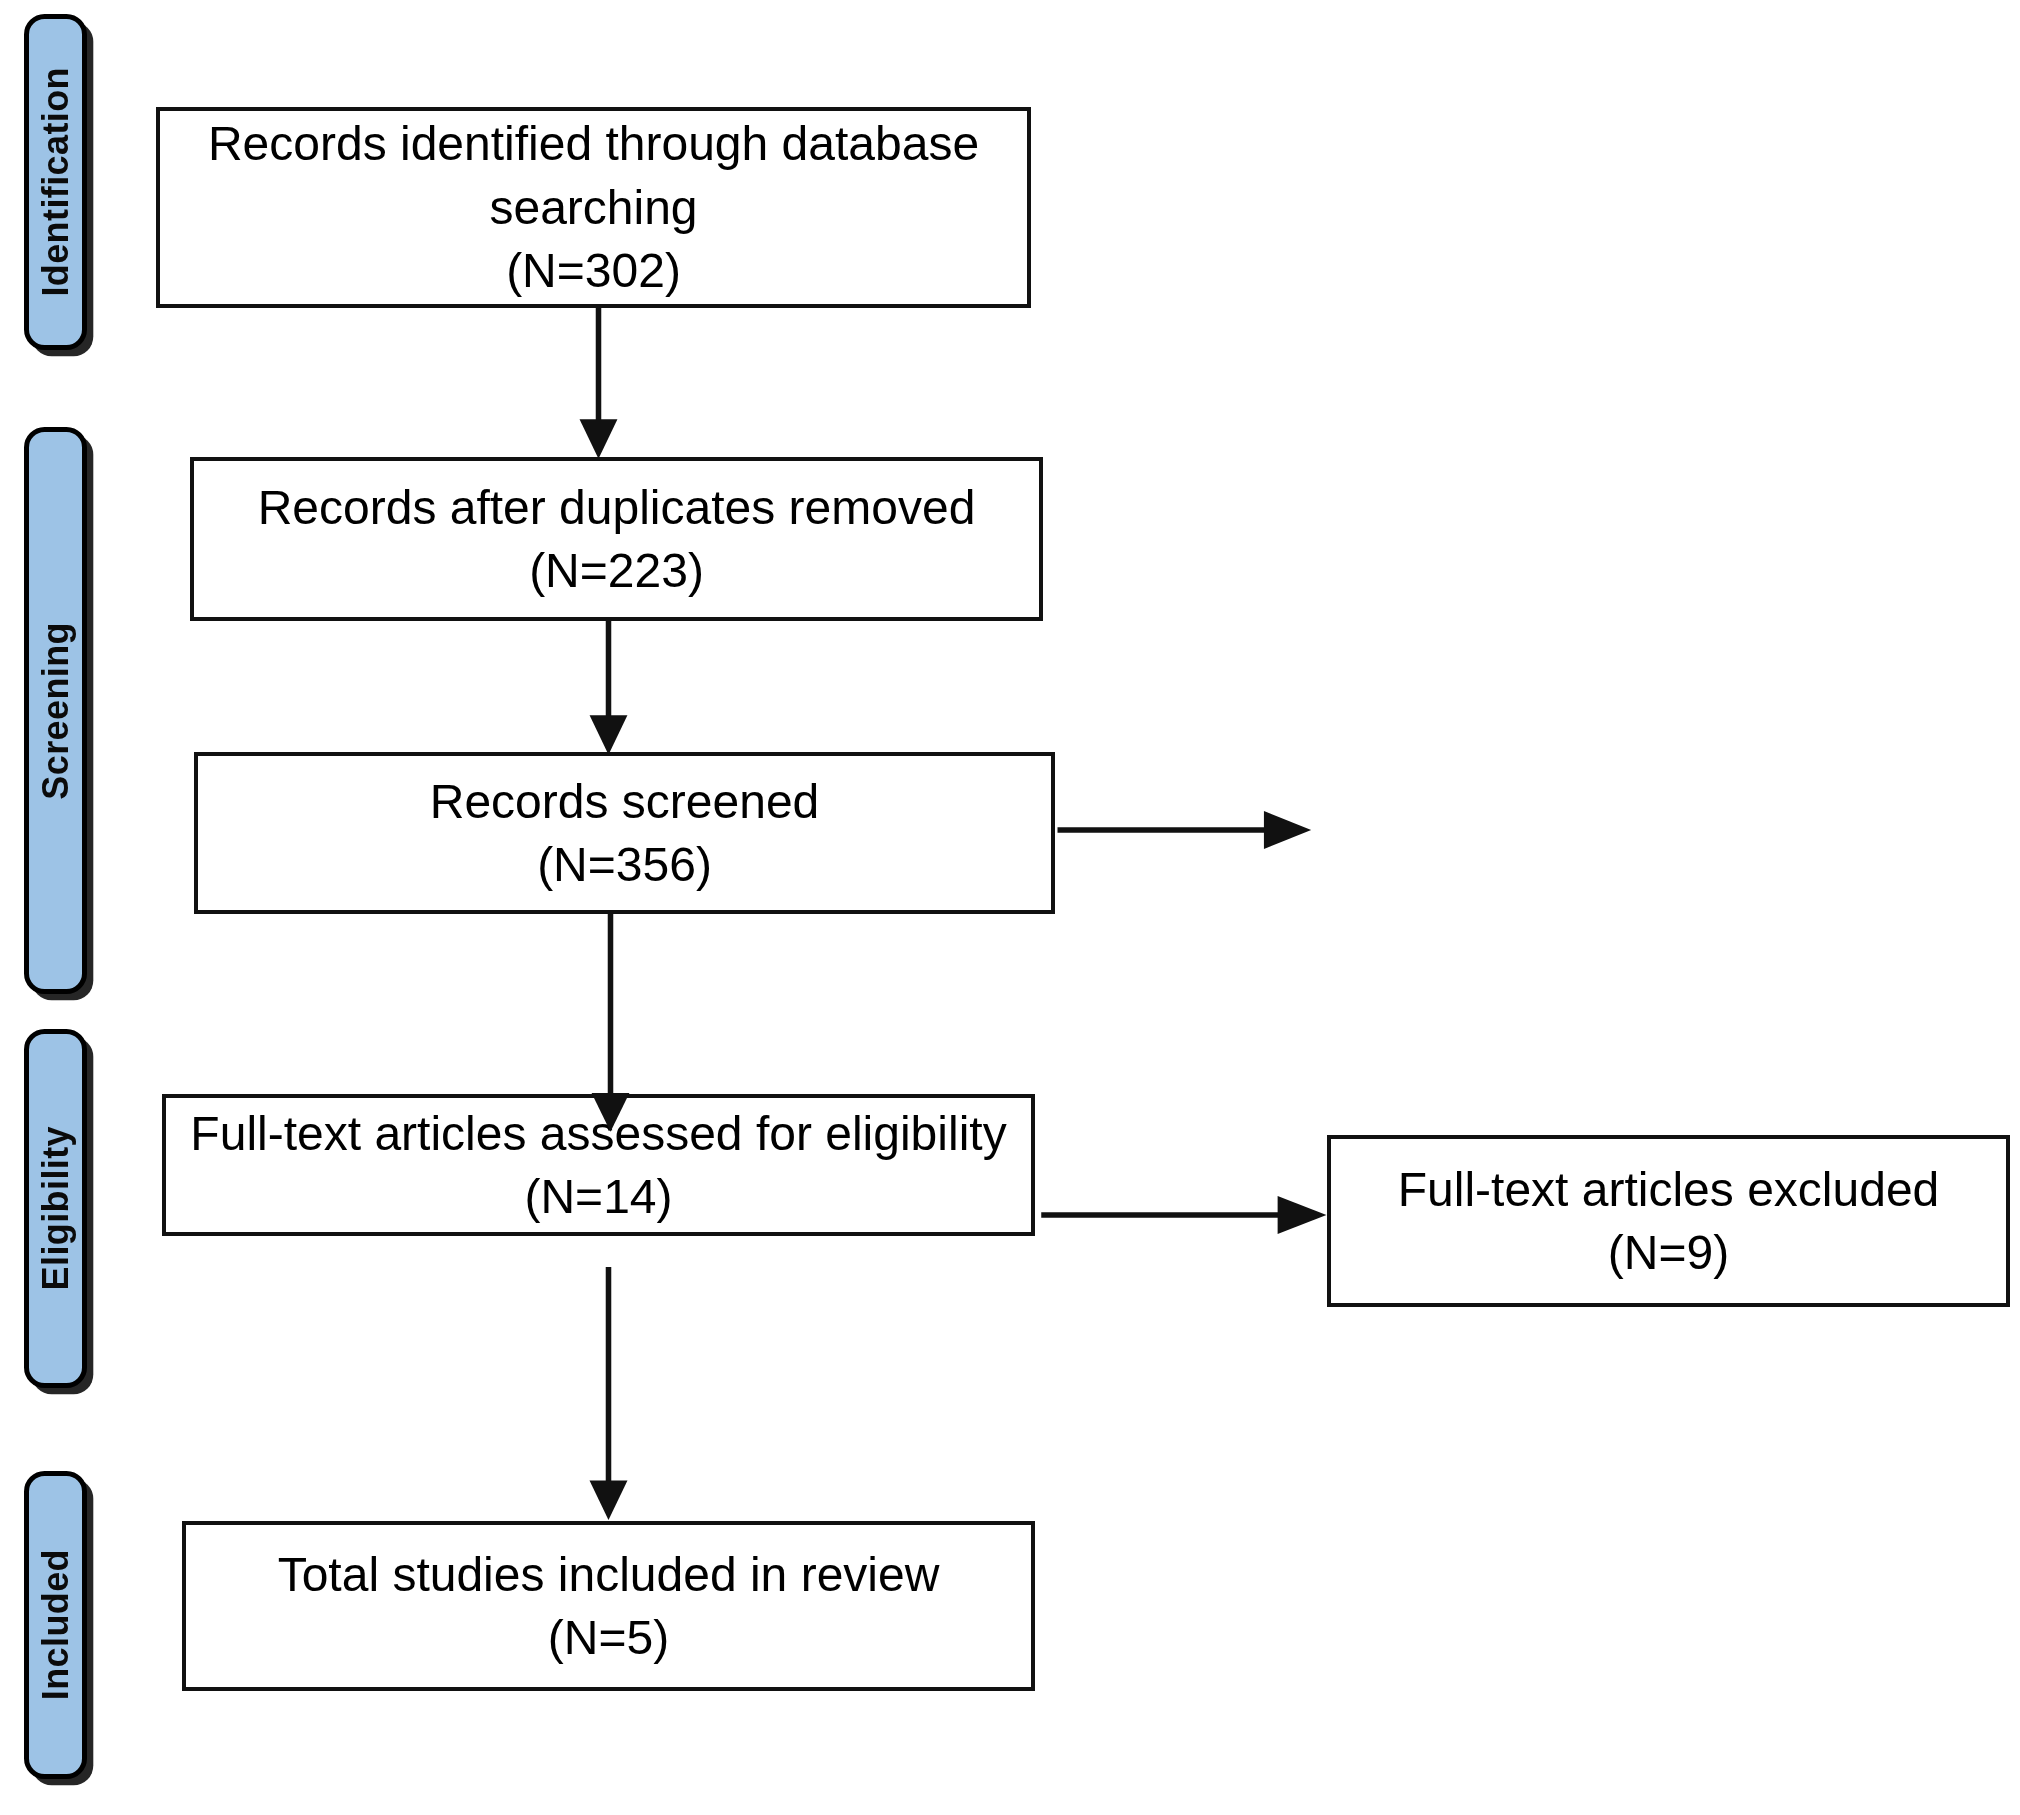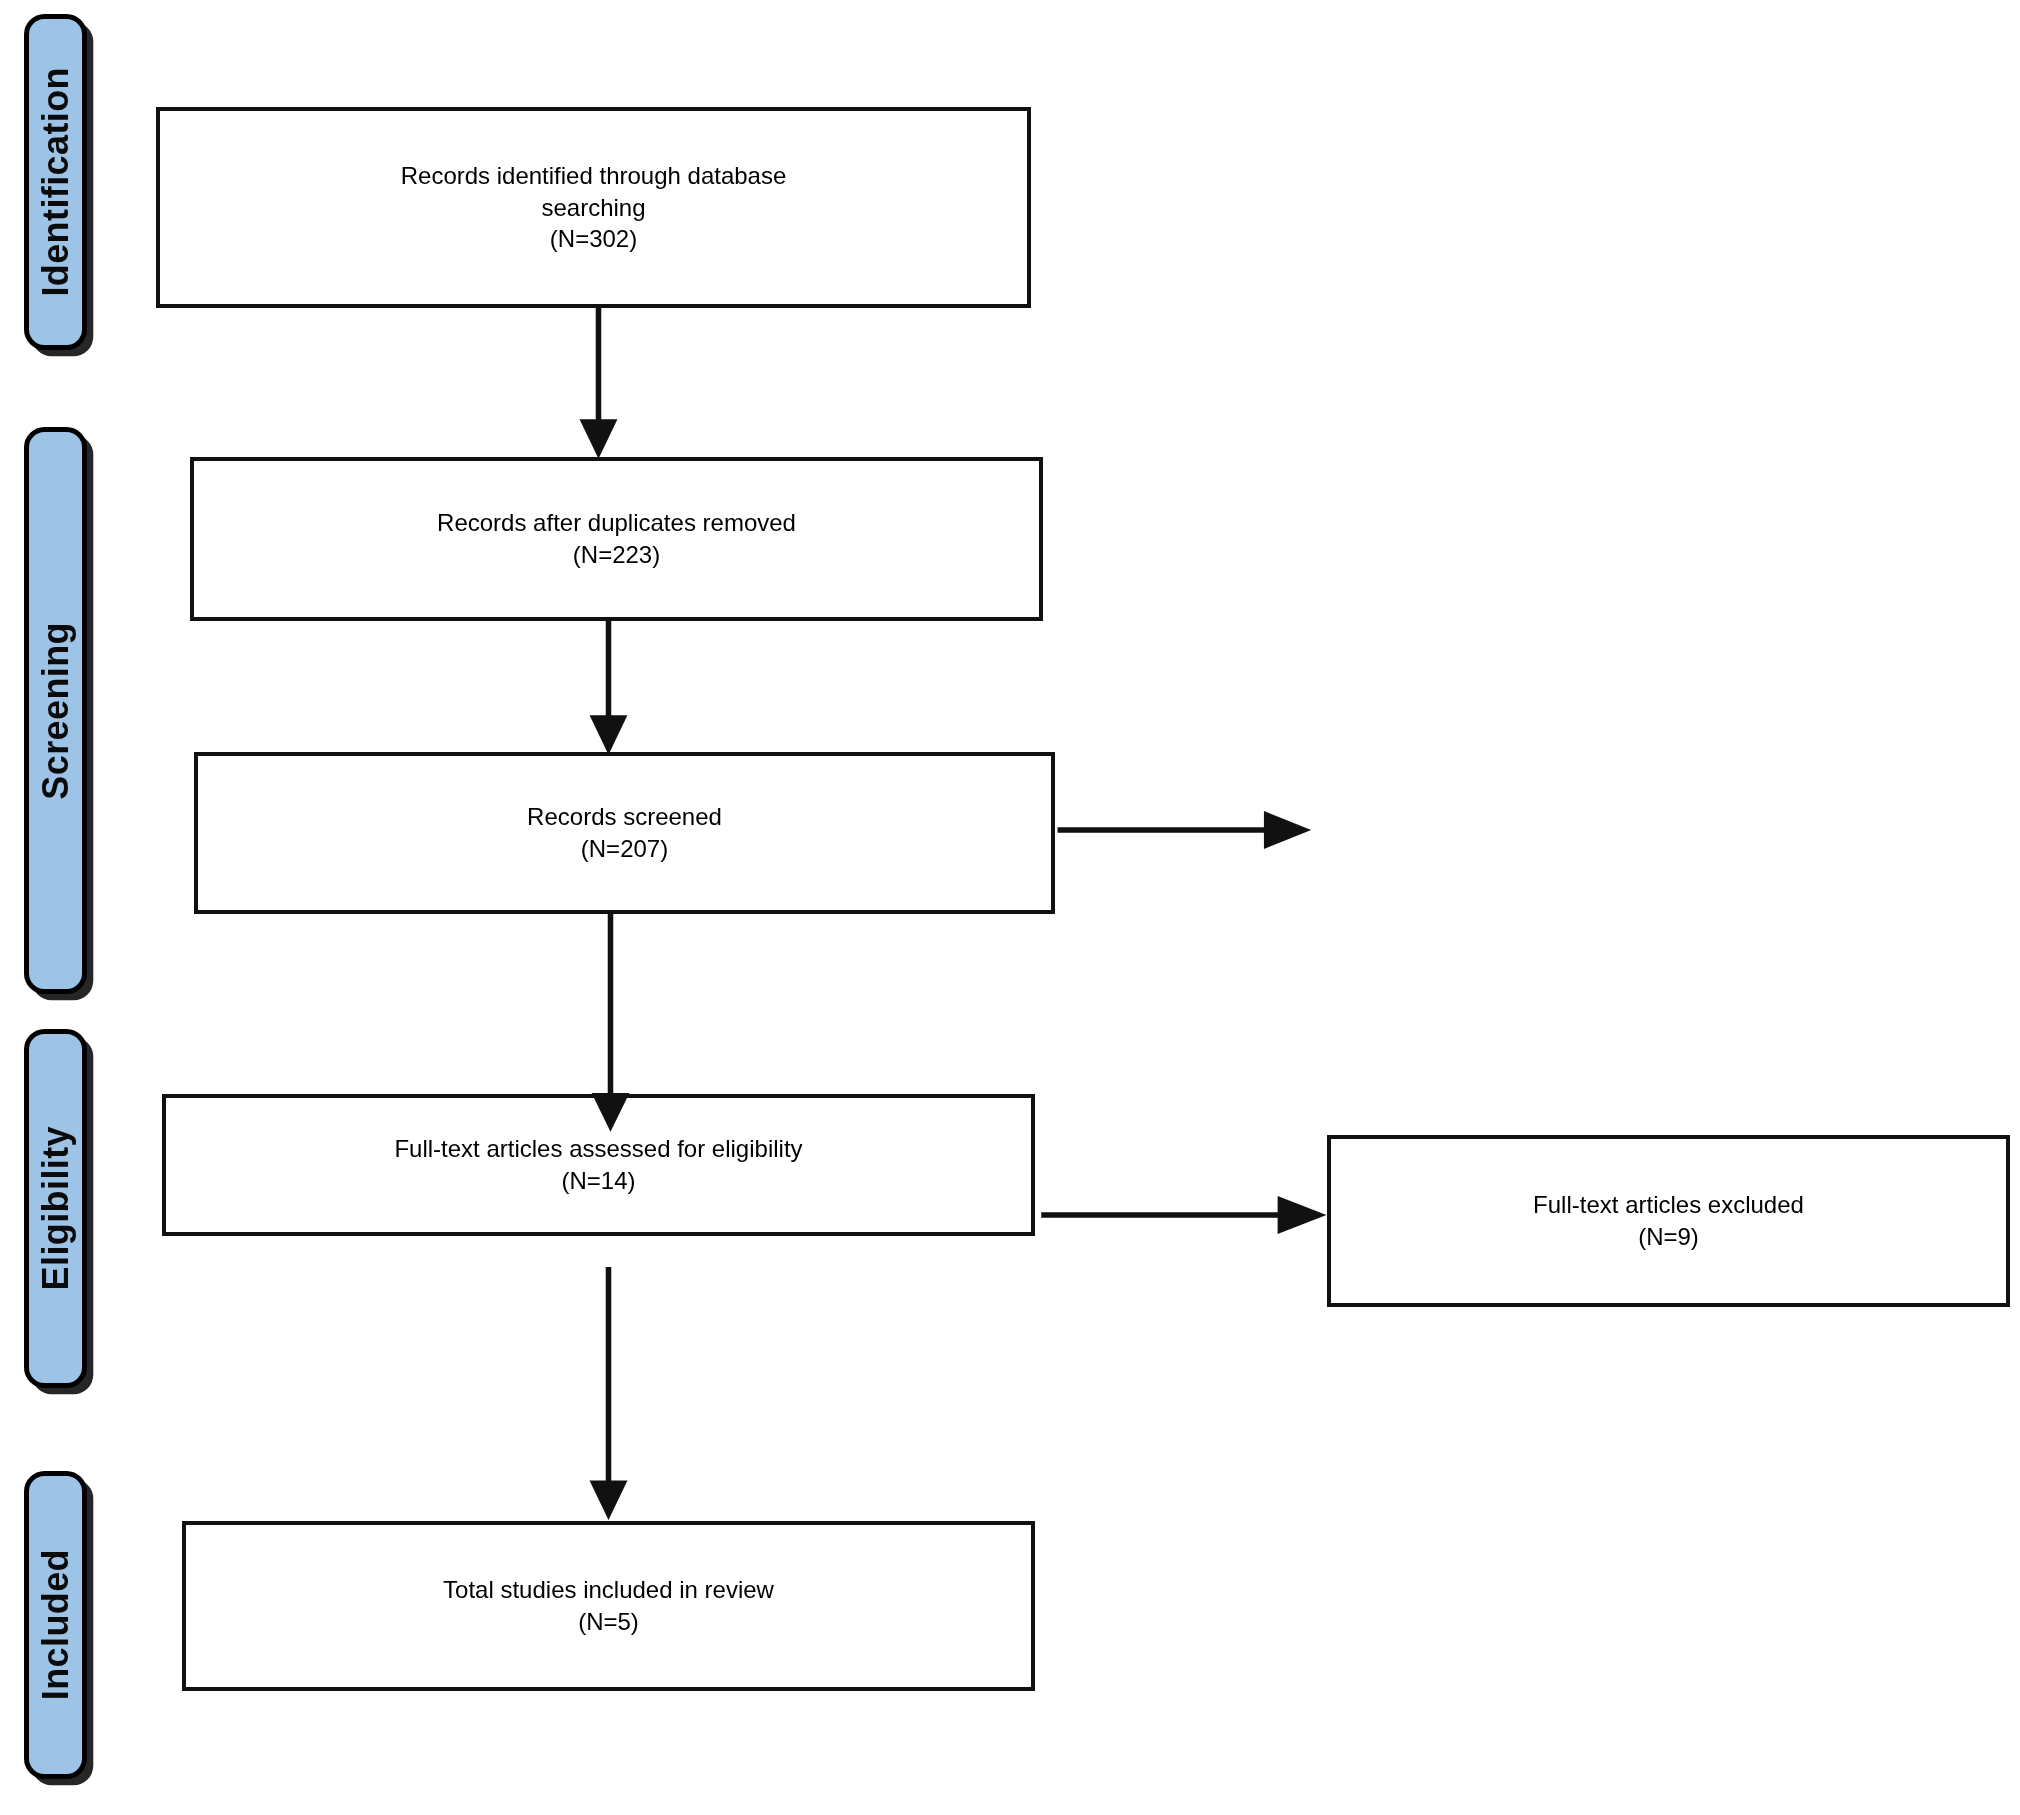--- a/index.html
+++ b/index.html
@@ -46,21 +46,21 @@
     position: absolute;
     background: #ffffff;
     border: 4.7px solid #111111;
     box-sizing: border-box;
     display: flex;
     align-items: center;
     justify-content: center;
     text-align: center;
   }
   .flow-box .box-text {
-    font-size: 24px;
+    font-size: 48px;
     line-height: 1.32;
     color: #000000;
     padding: 0 14.2px;
     font-family: "Liberation Sans", sans-serif;
     white-space: pre-line;
   }
 
   
   .connector {
     position: absolute;
@@ -95,21 +95,21 @@
 (N=302)</span>
   </div>
 
   <div class="flow-box" style="left:190px; top:457px; width:853px; height:164px;">
     <span class="box-text">Records after duplicates removed
 (N=223)</span>
   </div>
 
   <div class="flow-box" style="left:194px; top:752px; width:861px; height:162px;">
     <span class="box-text">Records screened
-(N=207)</span>
+(N=356)</span>
   </div>
 
 
   <div class="flow-box" style="left:162px; top:1094px; width:873px; height:142px;">
     <span class="box-text">Full-text articles assessed for eligibility
 (N=14)</span>
   </div>
 
   <div class="flow-box" style="left:1327px; top:1135px; width:683px; height:172px;">
     <span class="box-text">Full-text articles excluded

